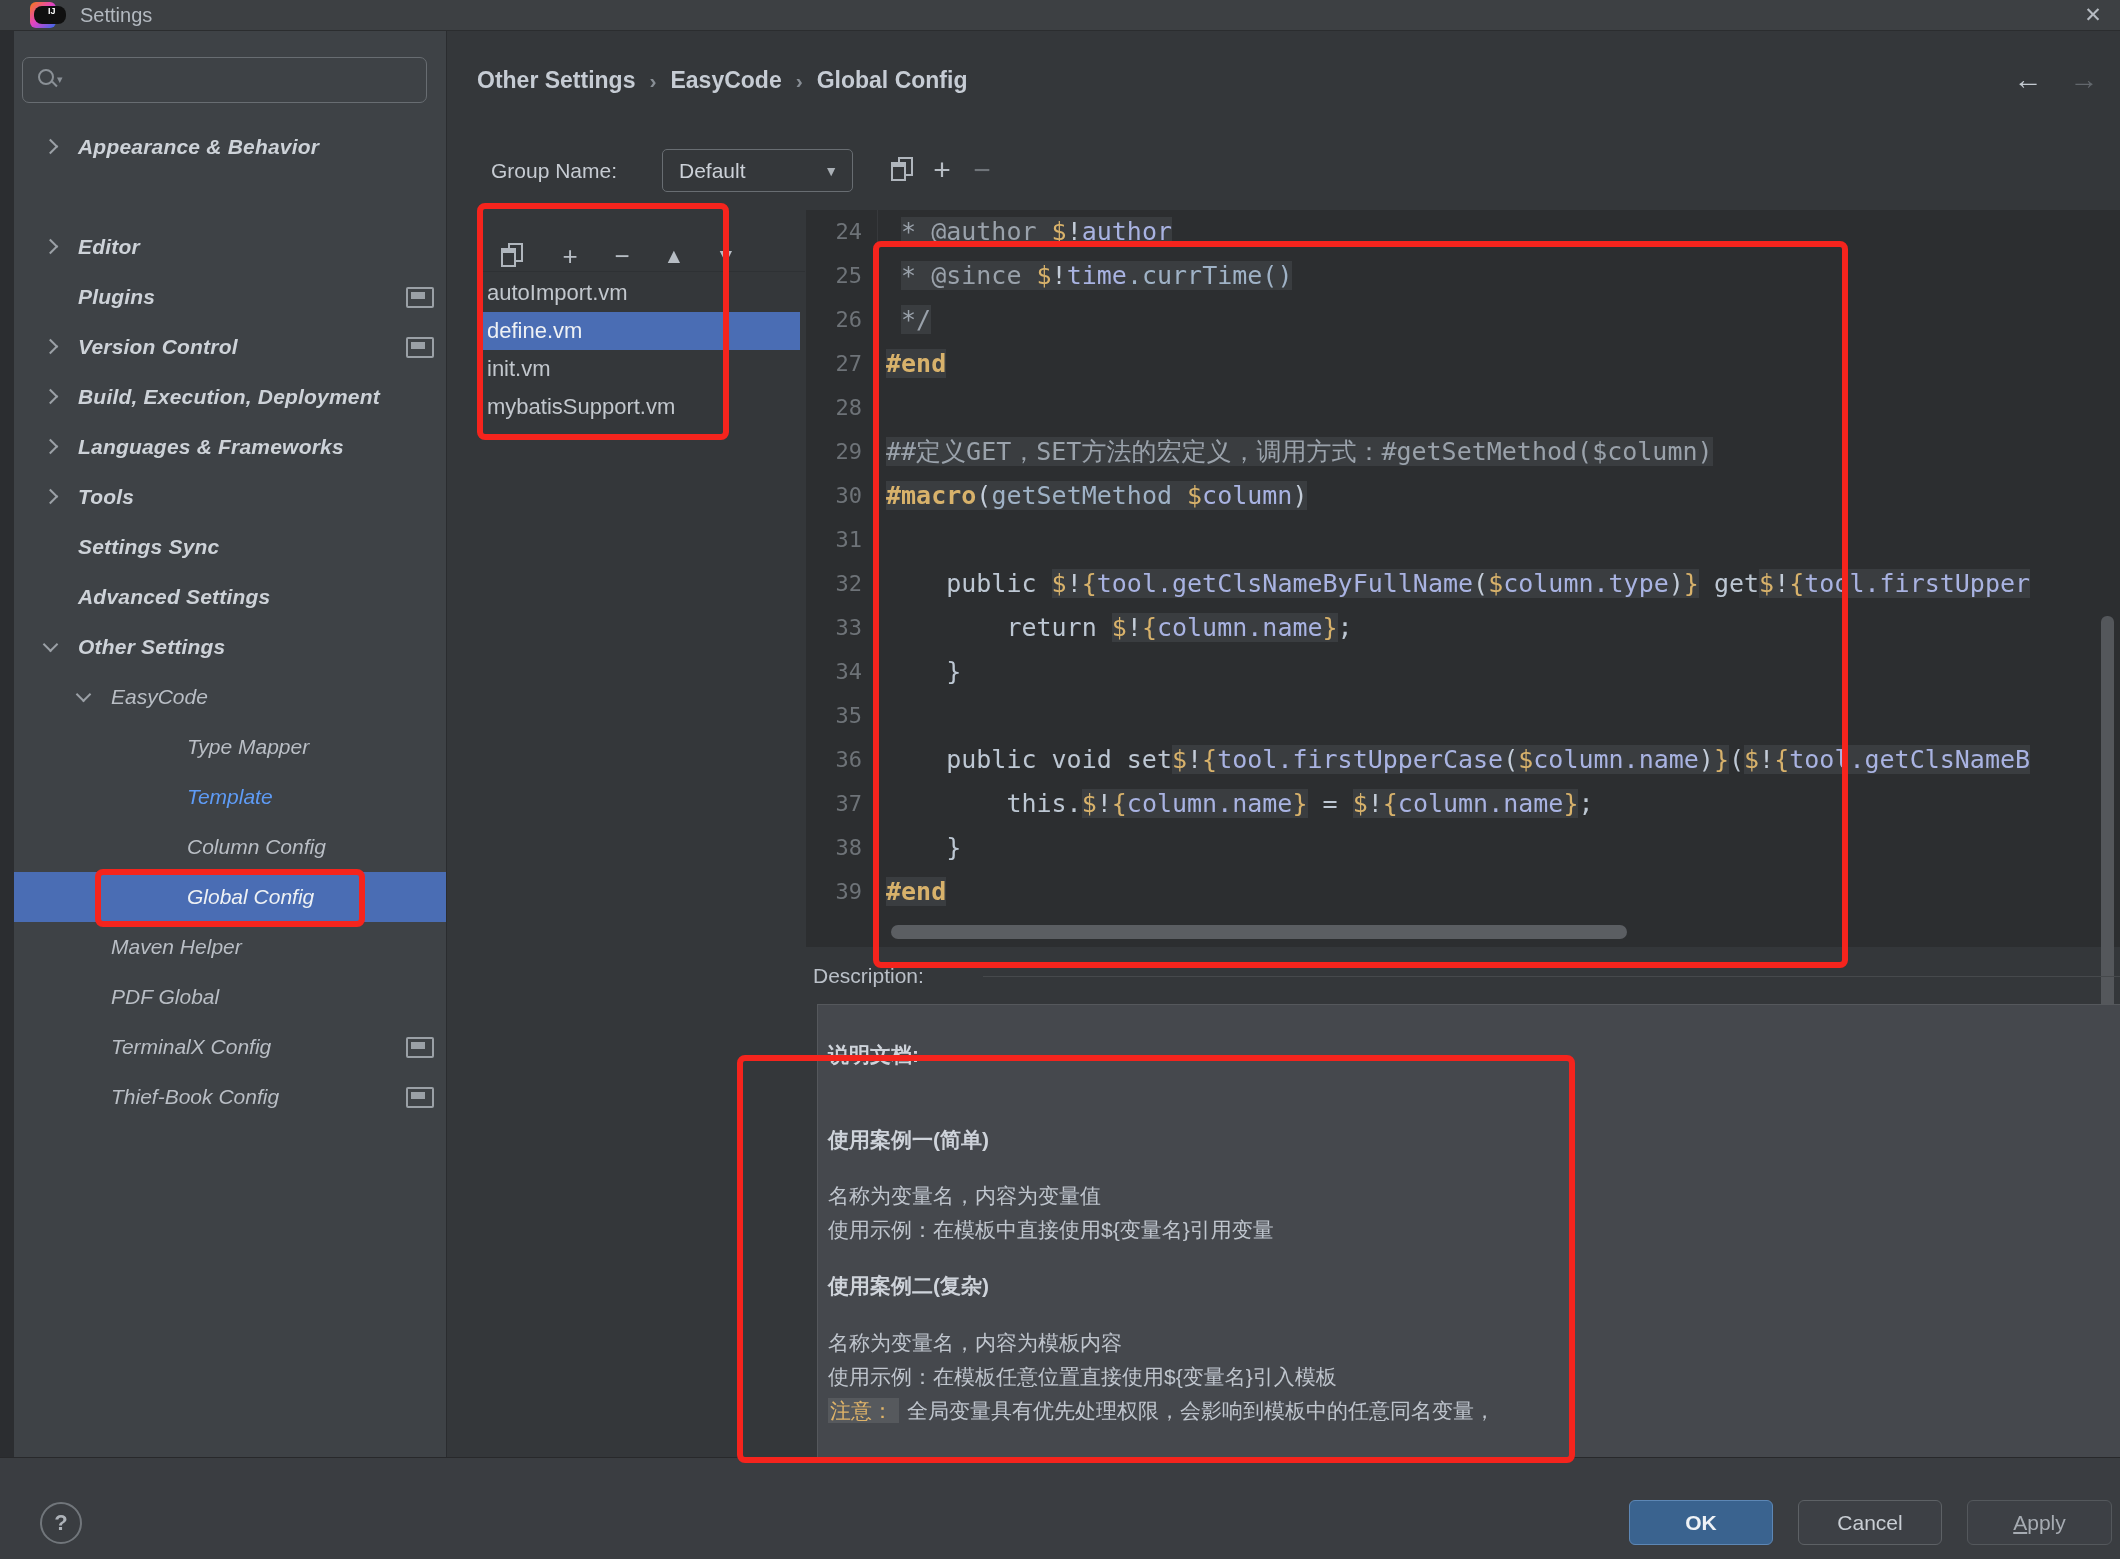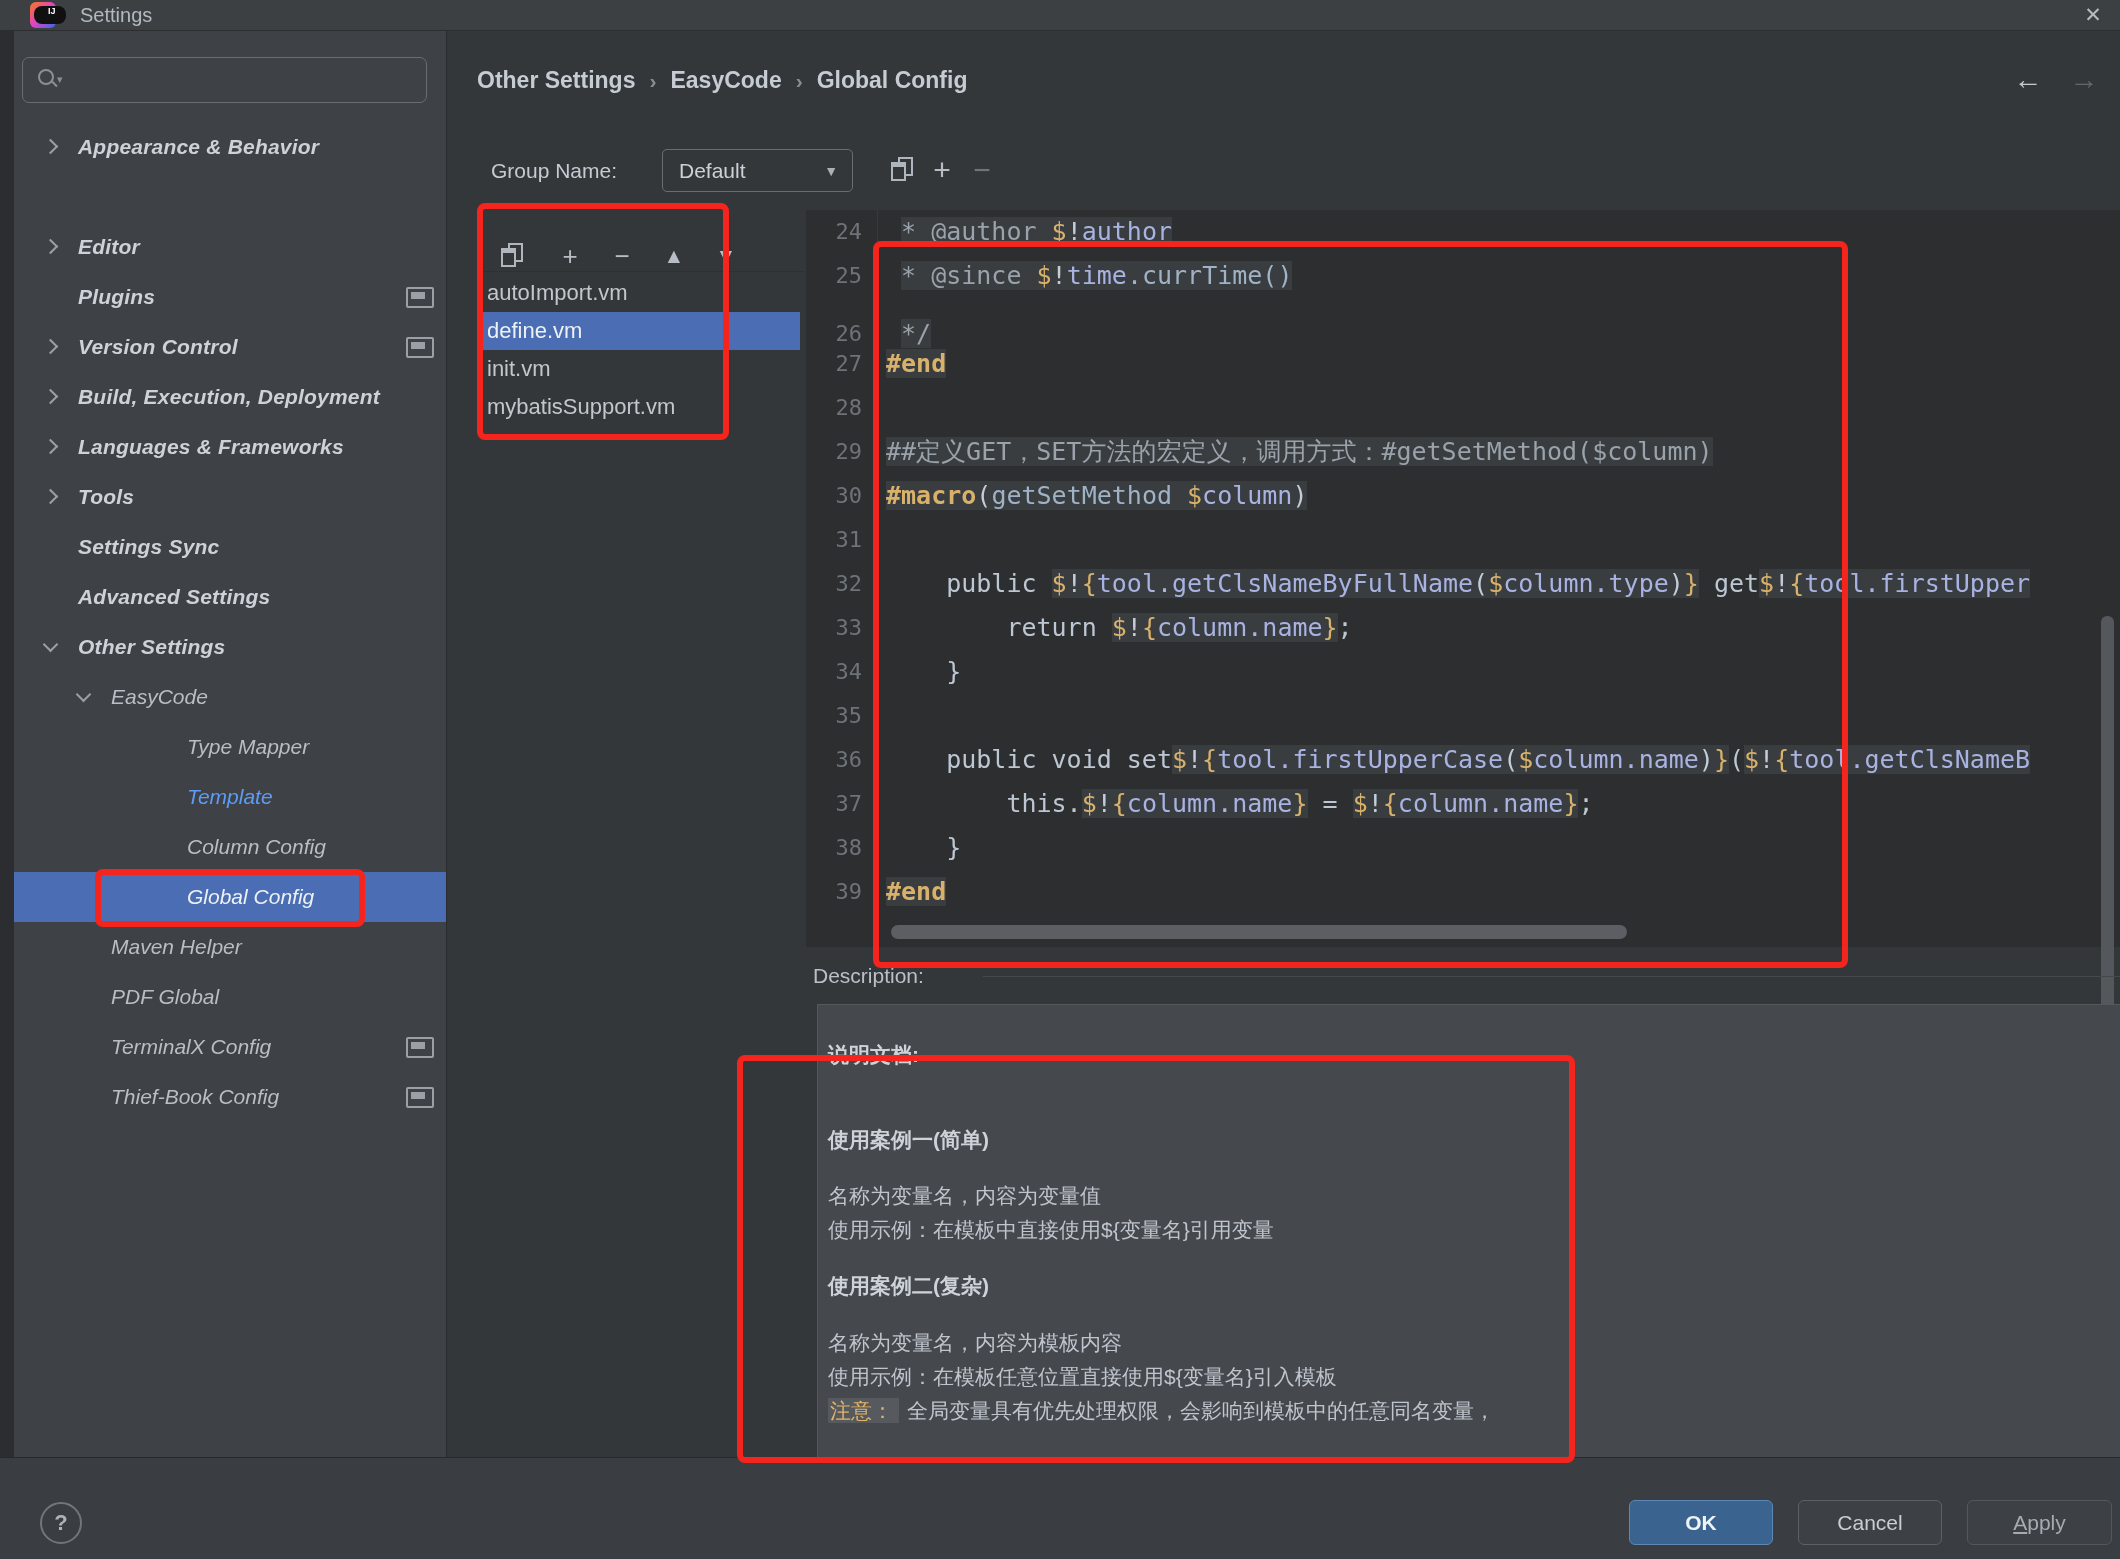--- a/index.html
+++ b/index.html
@@ -236,21 +236,21 @@
     <div class="frow" style="top: 114px;">
       <span class="flabel">mybatisSupport.vm</span>
     </div>
   </div>
 
 <div class="abs editor"></div>
 <div class="abs gutterline"></div>
 <div class="abs" id="editor-lines">
     <div class="eline" style="top: 0px;"><span class="lnum">24</span><span class="ecode"><span class="cl-w"> </span><span class="cl-c bg">* @author </span><span class="cl-g bg">$</span><span class="cl-p bg">!</span><span class="cl-l bg">author</span></span></div>
     <div class="eline" style="top: 44px;"><span class="lnum">25</span><span class="ecode"><span class="cl-w"> </span><span class="cl-c bg">* @since </span><span class="cl-g bg">$</span><span class="cl-p bg">!</span><span class="cl-l bg">time</span><span class="cl-m bg">.currTime()</span></span></div>
-    <div class="eline" style="top: 102px; text-decoration: underline;"><span class="lnum">26</span><span class="ecode"><span class="cl-w"> </span><span class="cl-c bg">*/</span></span></div>
+    <div class="eline" style="top: 88px; text-decoration: underline;"><span class="lnum">26</span><span class="ecode"><span class="cl-w"> </span><span class="cl-c bg">*/</span></span></div>
     <div class="eline" style="top: 132px;"><span class="lnum">27</span><span class="ecode"><span class="cl-k bg">#end</span></span></div>
     <div class="eline" style="top: 176px;"><span class="lnum">28</span><span class="ecode"></span></div>
     <div class="eline" style="top: 220px;"><span class="lnum">29</span><span class="ecode"><span class="cl-c bg">##定义GET，SET方法的宏定义，调用方式：#getSetMethod($column)</span></span></div>
     <div class="eline" style="top: 264px;"><span class="lnum">30</span><span class="ecode"><span class="cl-k bg">#macro</span><span class="cl-p bg">(</span><span class="cl-m bg">getSetMethod </span><span class="cl-g bg">$</span><span class="cl-l bg">column</span><span class="cl-p bg">)</span></span></div>
     <div class="eline" style="top: 308px;"><span class="lnum">31</span><span class="ecode"></span></div>
     <div class="eline" style="top: 352px;"><span class="lnum">32</span><span class="ecode"><span class="cl-w">    public </span><span class="cl-g bg">$</span><span class="cl-p bg">!</span><span class="cl-g bg">{</span><span class="cl-l bg">tool.getClsNameByFullName</span><span class="cl-p bg">(</span><span class="cl-g bg">$</span><span class="cl-l bg">column.type</span><span class="cl-p bg">)</span><span class="cl-g bg">}</span><span class="cl-w"> get</span><span class="cl-g bg">$</span><span class="cl-p bg">!</span><span class="cl-g bg">{</span><span class="cl-l bg">tool.firstUpper</span></span></div>
     <div class="eline" style="top: 396px;"><span class="lnum">33</span><span class="ecode"><span class="cl-w">        return </span><span class="cl-g bg">$</span><span class="cl-p bg">!</span><span class="cl-g bg">{</span><span class="cl-l bg">column.name</span><span class="cl-g bg">}</span><span class="cl-w">;</span></span></div>
     <div class="eline" style="top: 440px;"><span class="lnum">34</span><span class="ecode"><span class="cl-w">    }</span></span></div>
     <div class="eline" style="top: 484px;"><span class="lnum">35</span><span class="ecode"></span></div>
     <div class="eline" style="top: 528px;"><span class="lnum">36</span><span class="ecode"><span class="cl-w">    public void set</span><span class="cl-g bg">$</span><span class="cl-p bg">!</span><span class="cl-g bg">{</span><span class="cl-l bg">tool.firstUpperCase</span><span class="cl-p bg">(</span><span class="cl-g bg">$</span><span class="cl-l bg">column.name</span><span class="cl-p bg">)</span><span class="cl-g bg">}</span><span class="cl-w">(</span><span class="cl-g bg">$</span><span class="cl-p bg">!</span><span class="cl-g bg">{</span><span class="cl-l bg">tool.getClsNameB</span></span></div>

